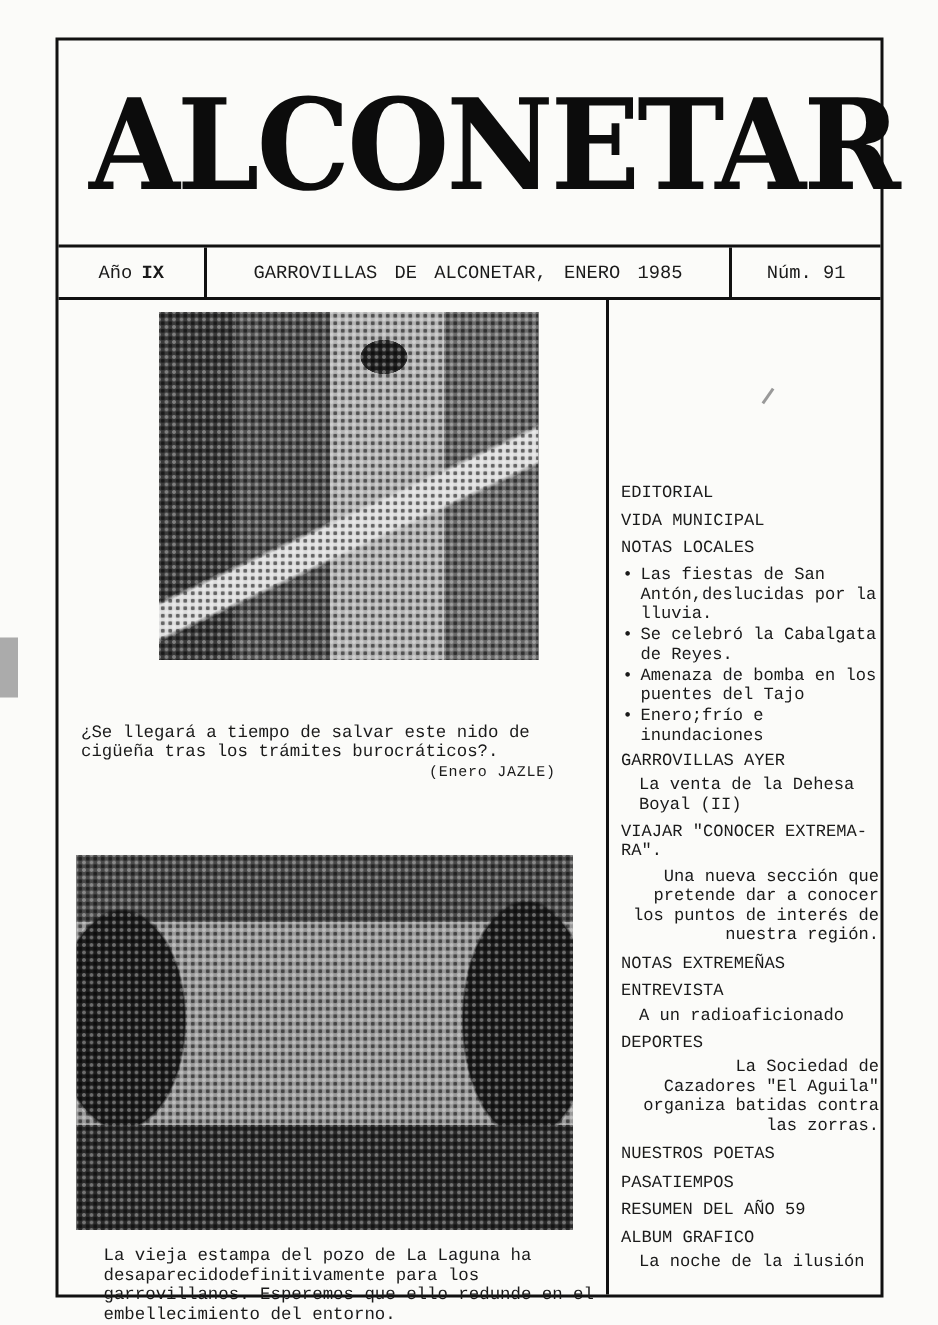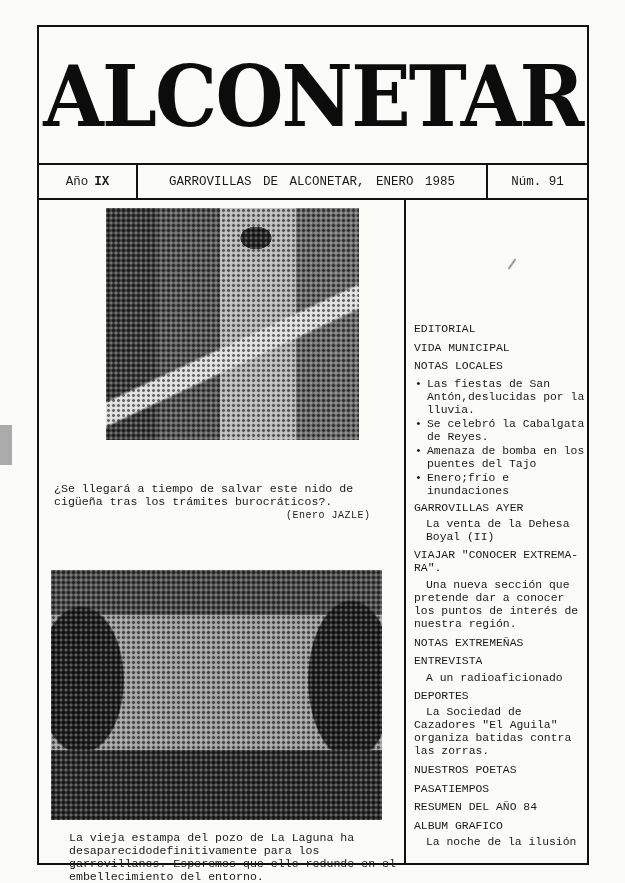--- a/index.html
+++ b/index.html
@@ -15,21 +15,21 @@
       position: absolute;
       left: 37px; top: 25px;
       width: 548px; height: 836px;
       border: 2px solid #111;
       box-sizing: content-box;
     }
     .masthead {
       position: absolute; left: 0; top: 0;
       width: 548px; height: 136px;
       border-bottom: 2px solid #111;
-      display: flex; align-items: center; justify-content: center;
+      display: flex; align-items: center; justify-content: flex-start;
     }
     .masthead h1 {
       margin: 0;
       font-family: "DejaVu Serif", "Liberation Serif", serif;
       font-weight: 900;
       font-size: 84px;
       letter-spacing: -2px;
       color: #0c0c0c;
       transform: scaleX(0.93);
       line-height: 1;
@@ -62,21 +62,21 @@
       box-sizing: border-box;
     }
     .toc {
       position: absolute; left: 8px; top: 123px;
       width: 172px;
       font-size: 11.4px;
       line-height: 13px;
     }
     .toc .sec { margin: 0 0 5.5px 0; white-space: nowrap; }
     .toc .sub { margin: -2px 0 5px 12px; }
-    .toc .para { margin: -2px 0 6px 0; }
+    .toc .para { margin: -2px 0 6px 0; text-align: right; }
     .toc ul { list-style: none; margin: -1px 0 4px 0; padding: 0; }
     .toc li { position: relative; padding-left: 13px; margin-bottom: 1px; }
     .toc li::before {
       content: "•"; position: absolute; left: 1px; top: 0;
     }
     .scratch {
       position: absolute; left: 100px; top: 63px;
       width: 12px; height: 2px; background: #999;
       transform: rotate(-55deg);
     }
@@ -176,20 +176,20 @@
         <div class="sub">La venta de la Dehesa Boyal (II)</div>
         <div class="sec" style="white-space:normal">VIAJAR "CONOCER EXTREMA-RA".</div>
         <div class="para" style="text-indent:12px">Una nueva sección que pretende dar a conocer los puntos de interés de nuestra región.</div>
         <div class="sec">NOTAS EXTREMEÑAS</div>
         <div class="sec">ENTREVISTA</div>
         <div class="sub">A un radioaficionado</div>
         <div class="sec">DEPORTES</div>
         <div class="para" style="text-indent:12px">La Sociedad de Cazadores "El Aguila" organiza batidas contra las zorras.</div>
         <div class="sec">NUESTROS POETAS</div>
         <div class="sec">PASATIEMPOS</div>
-        <div class="sec">RESUMEN DEL AÑO 84</div>
+        <div class="sec">RESUMEN DEL AÑO 59</div>
         <div class="sec">ALBUM GRAFICO</div>
         <div class="sub">La noche de la ilusión</div>
       </div>
     </div>
 
   </div>
 </div>
 
 </body></html>

